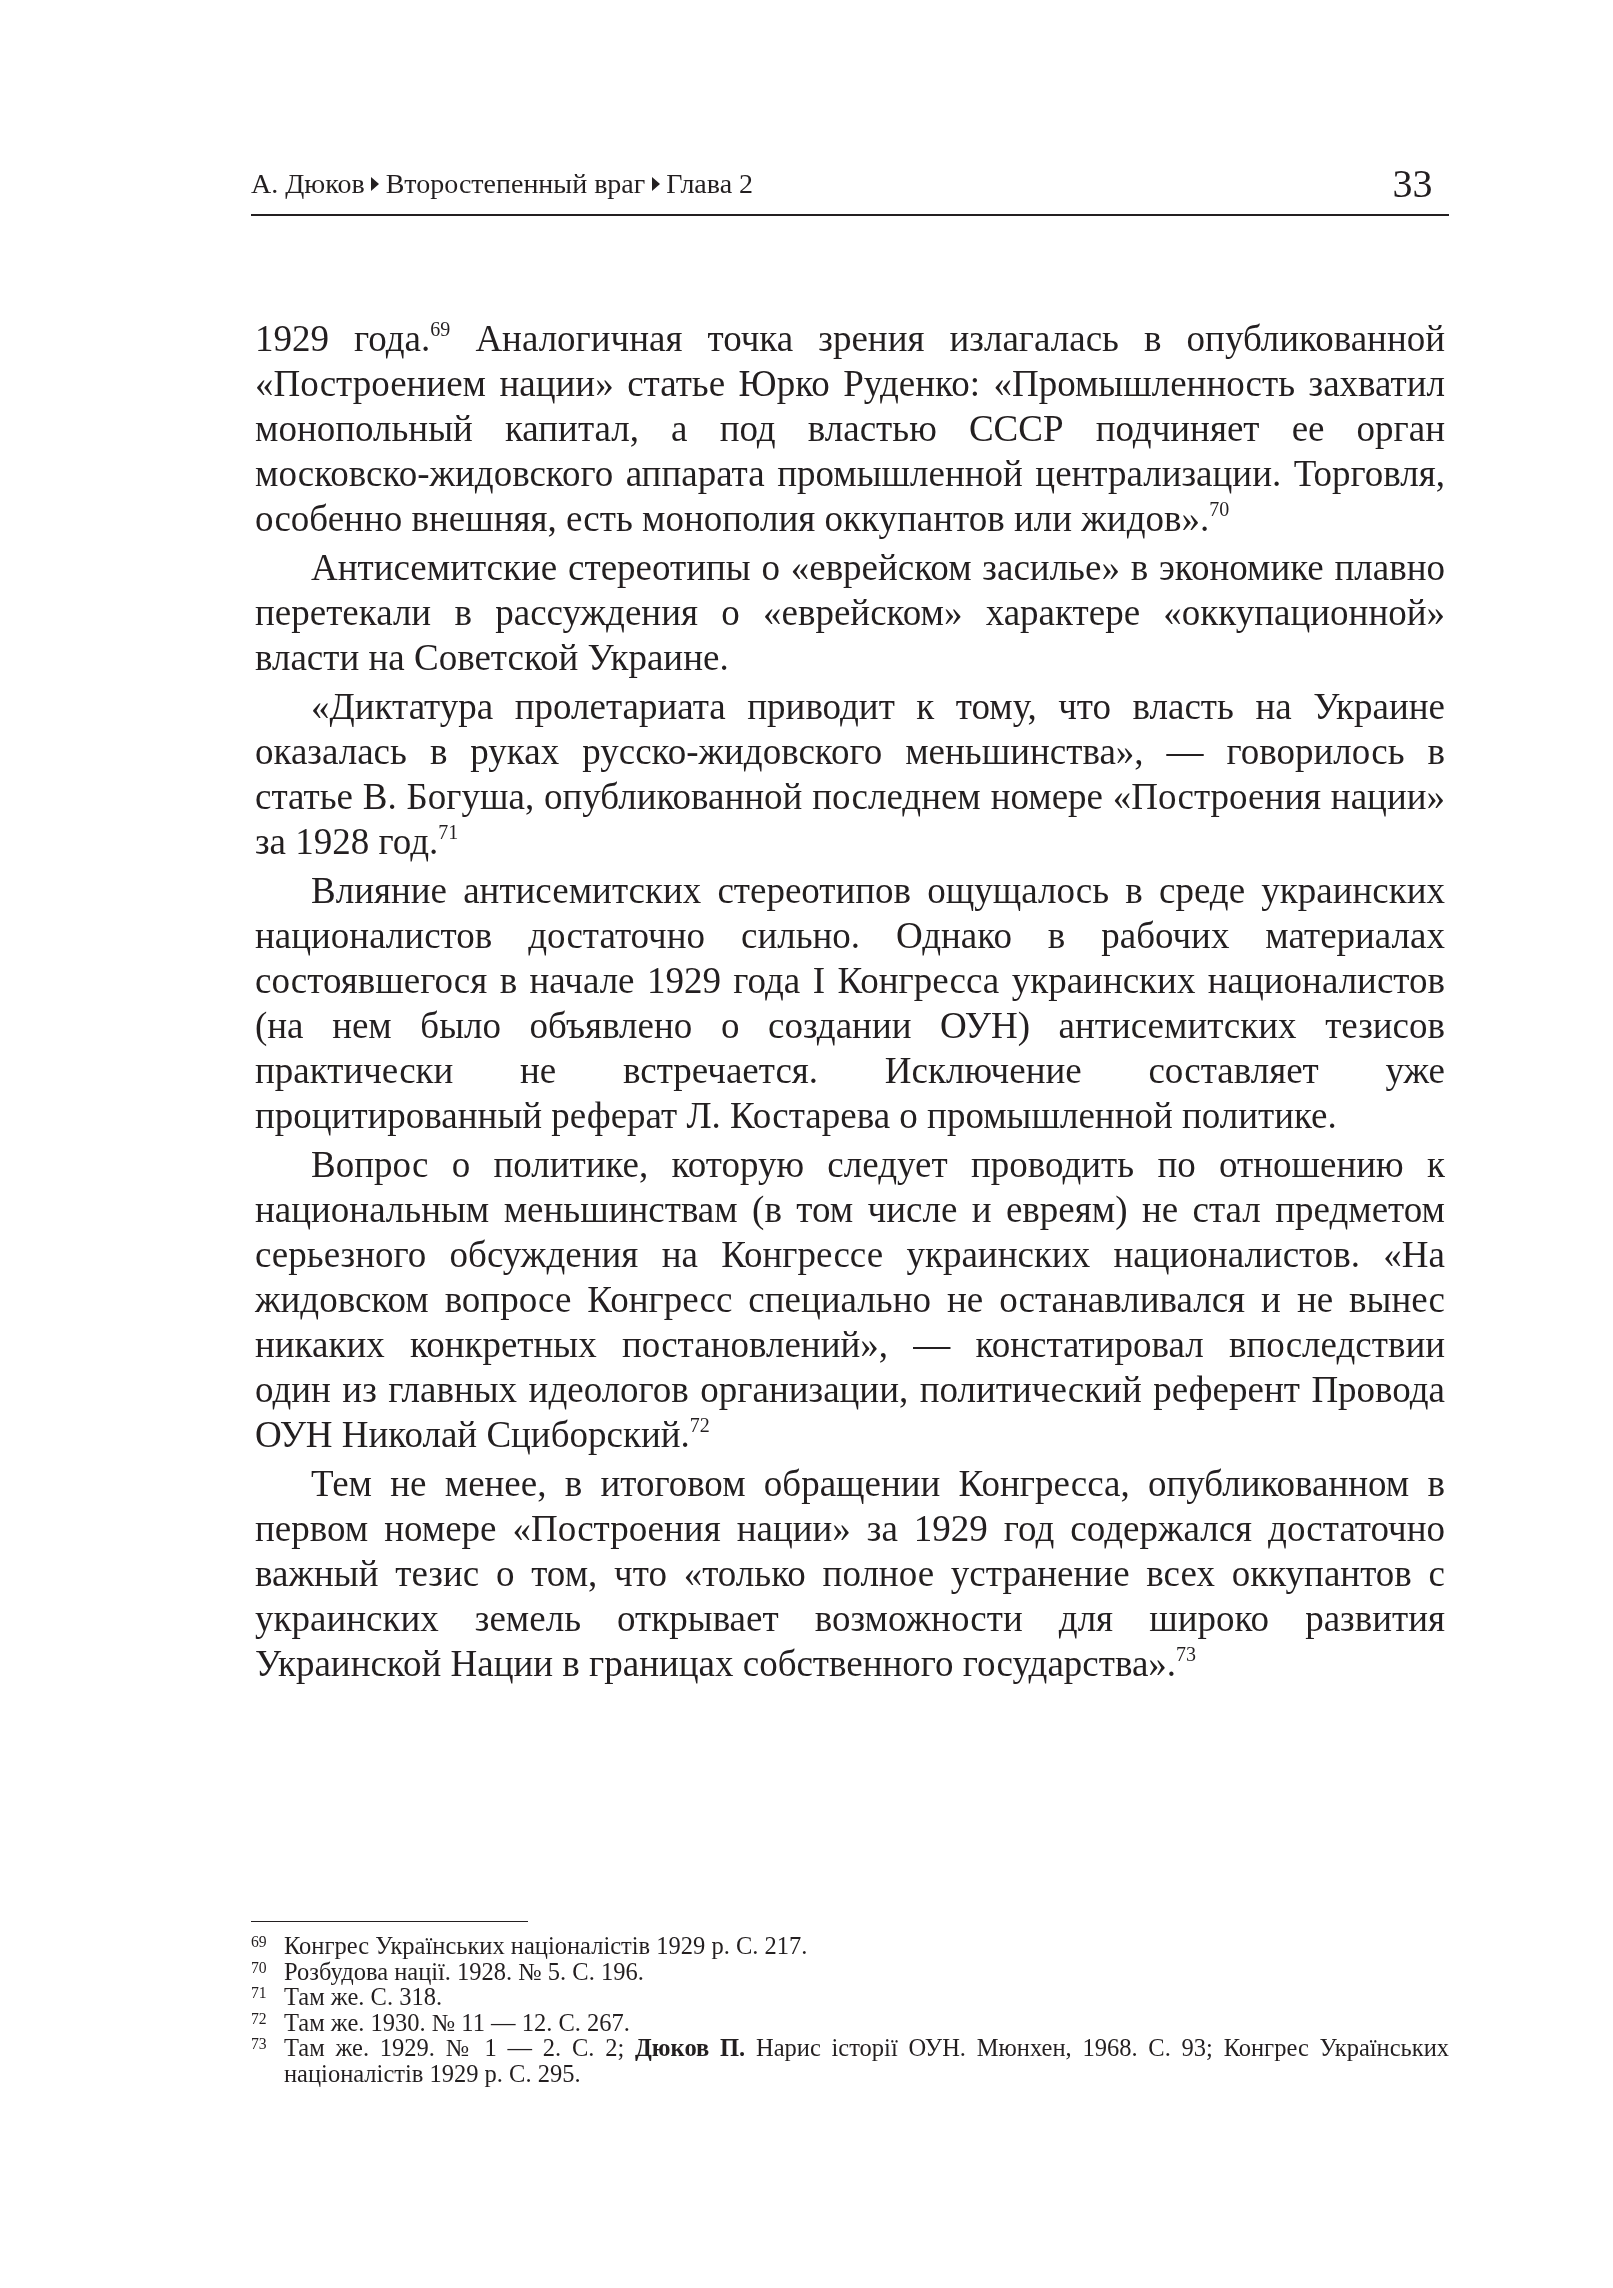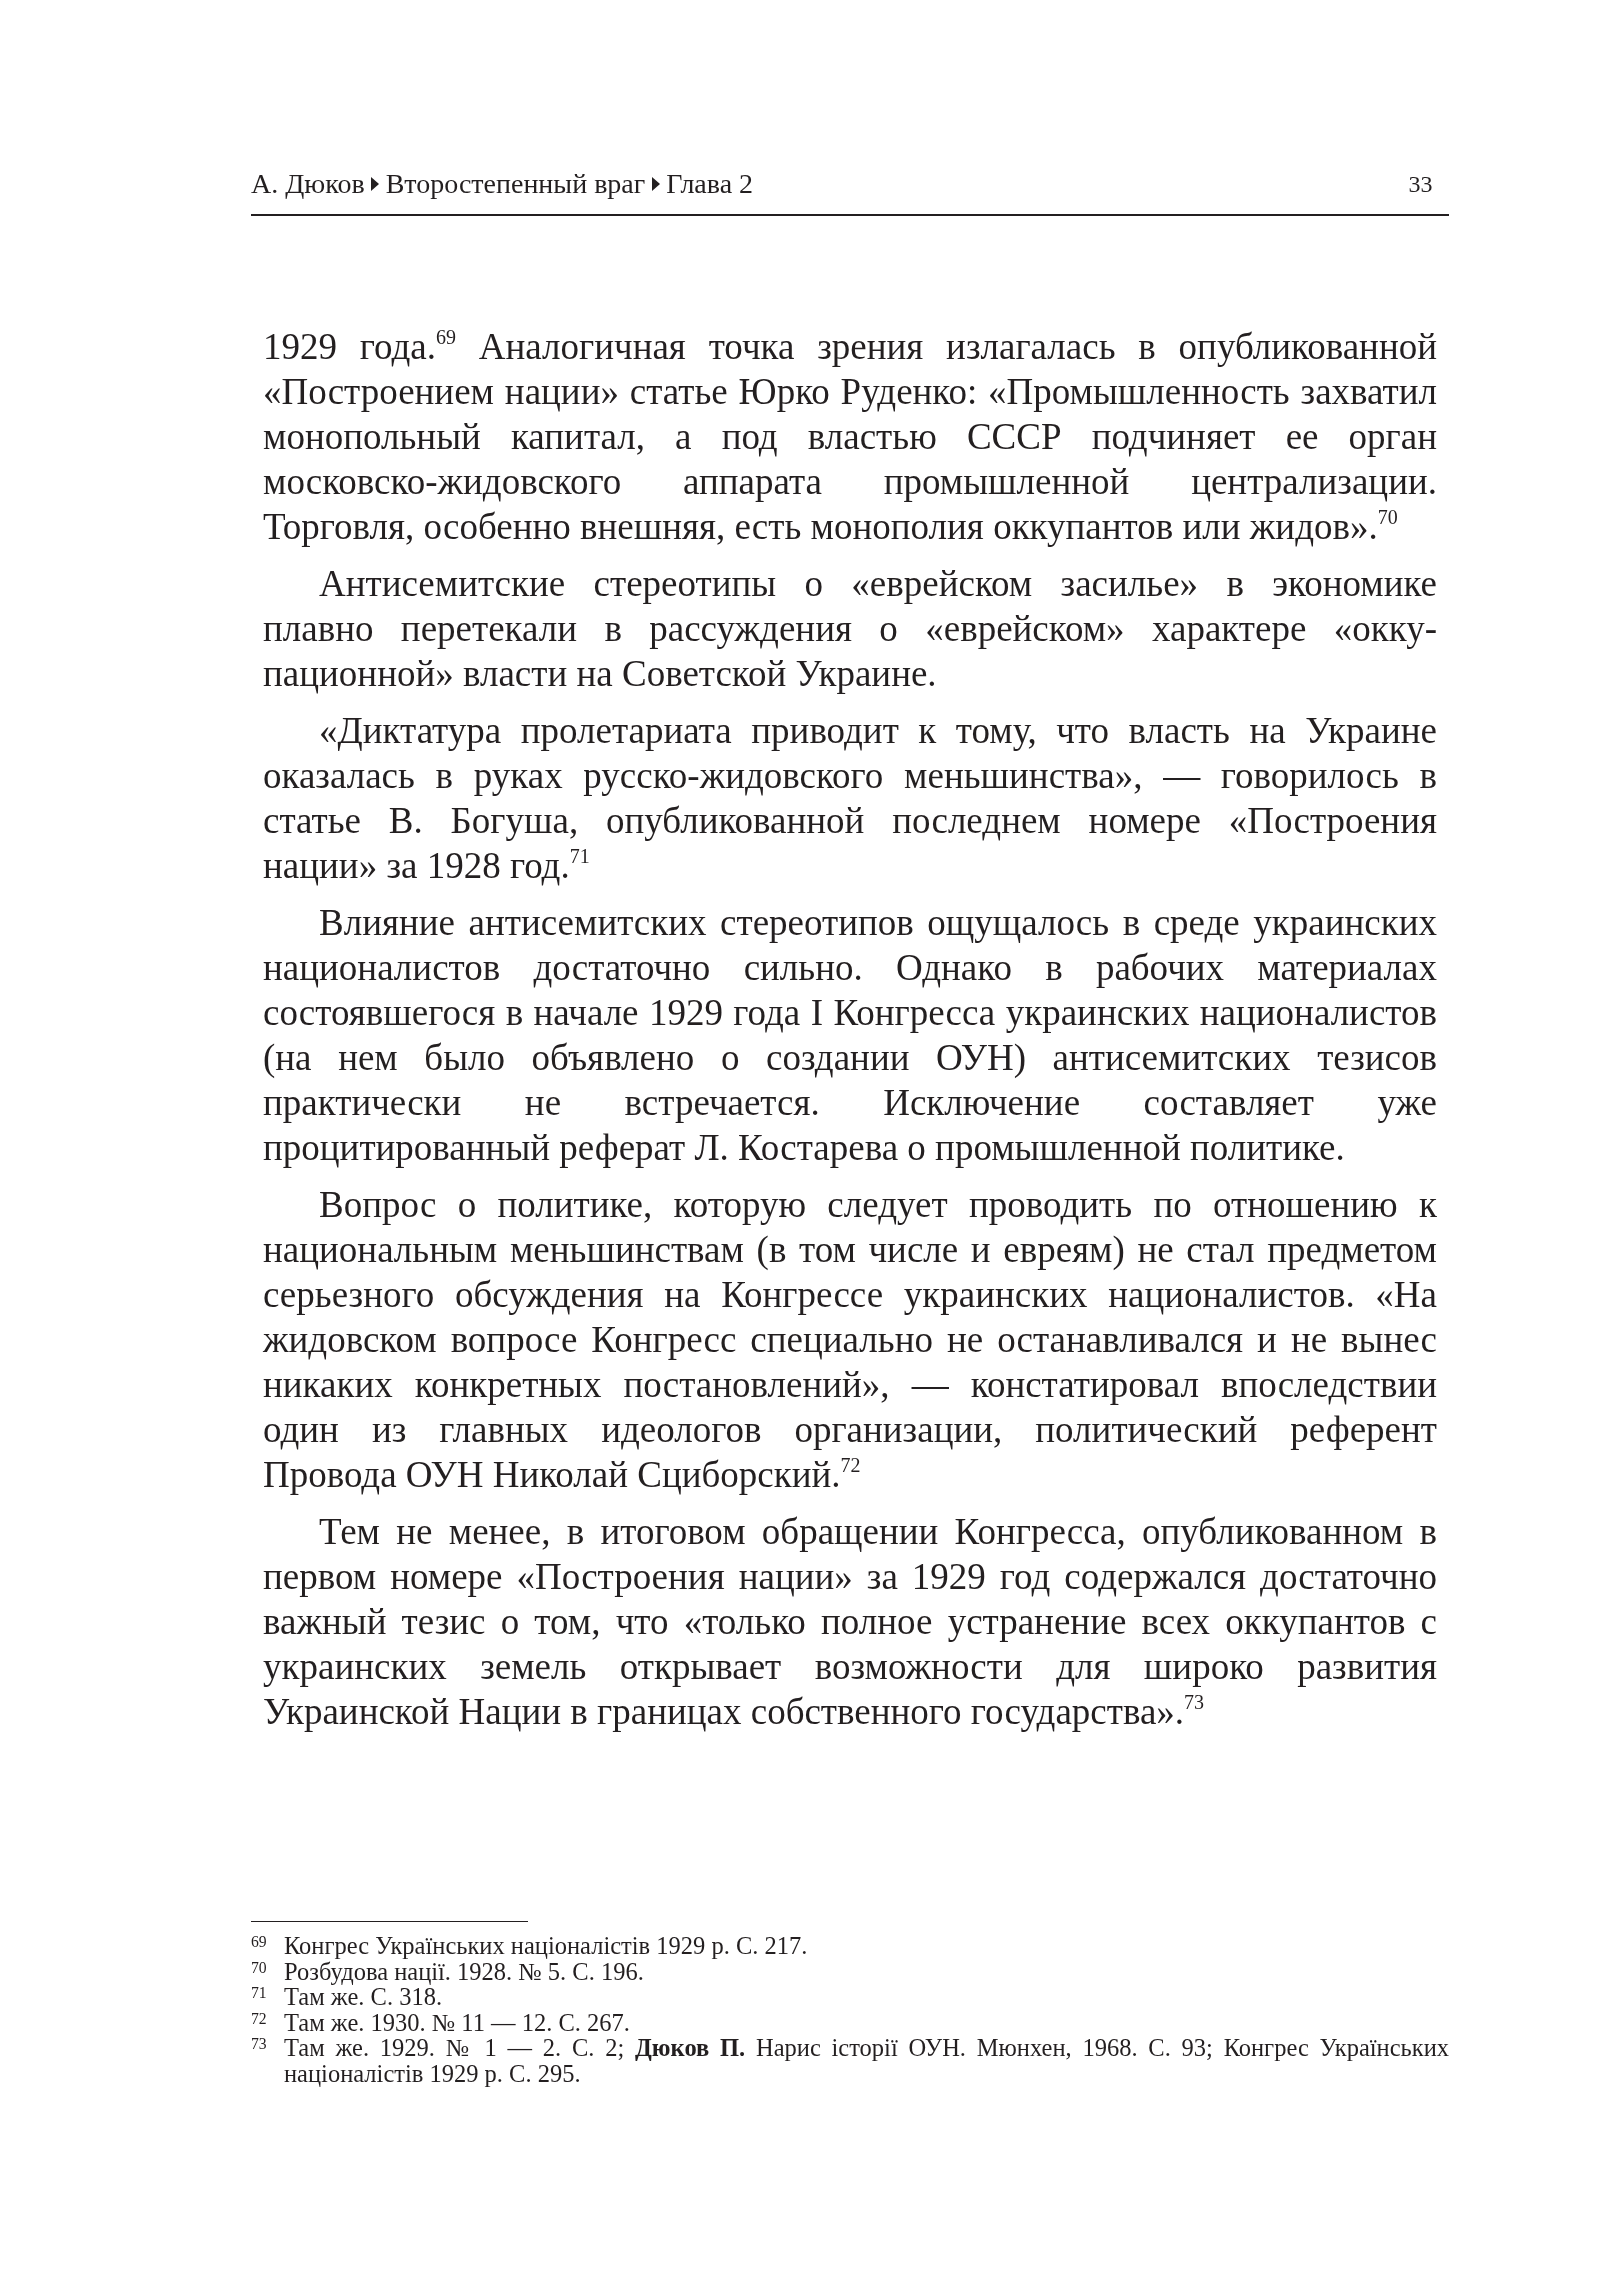--- a/index.html
+++ b/index.html
@@ -44,42 +44,42 @@
       border-bottom: 7.4px solid transparent;
       border-left: 8.3px solid #231f20;
       margin: 0 6.5px 0 6.5px;
       vertical-align: 1.8px;
     }
     .running-head .page-number {
       position: absolute;
       right: 16.6px;
       top: 0;
       font-style: normal;
-      font-size: 24px;
+      font-size: 40px;
     }
     .head-rule {
       position: absolute;
       left: 0;
       top: 214px;
       width: 1198px;
       height: 1.8px;
       background: #231f20;
     }
     .body-text {
       position: absolute;
       left: 0;
       top: 312px;
       width: 1198px;
       font-size: 37px;
       line-height: 45px;
       text-align: justify;
       hyphens: manual;
     }
     .body-text p {
-      margin: 12px;
+      margin: 4px;
       text-indent: 0;
     }
     .body-text p.indent {
       text-indent: 56px;
     }
     sup.fn {
       font-size: 20px;
       line-height: 0;
       vertical-align: 14.8px;
     }

